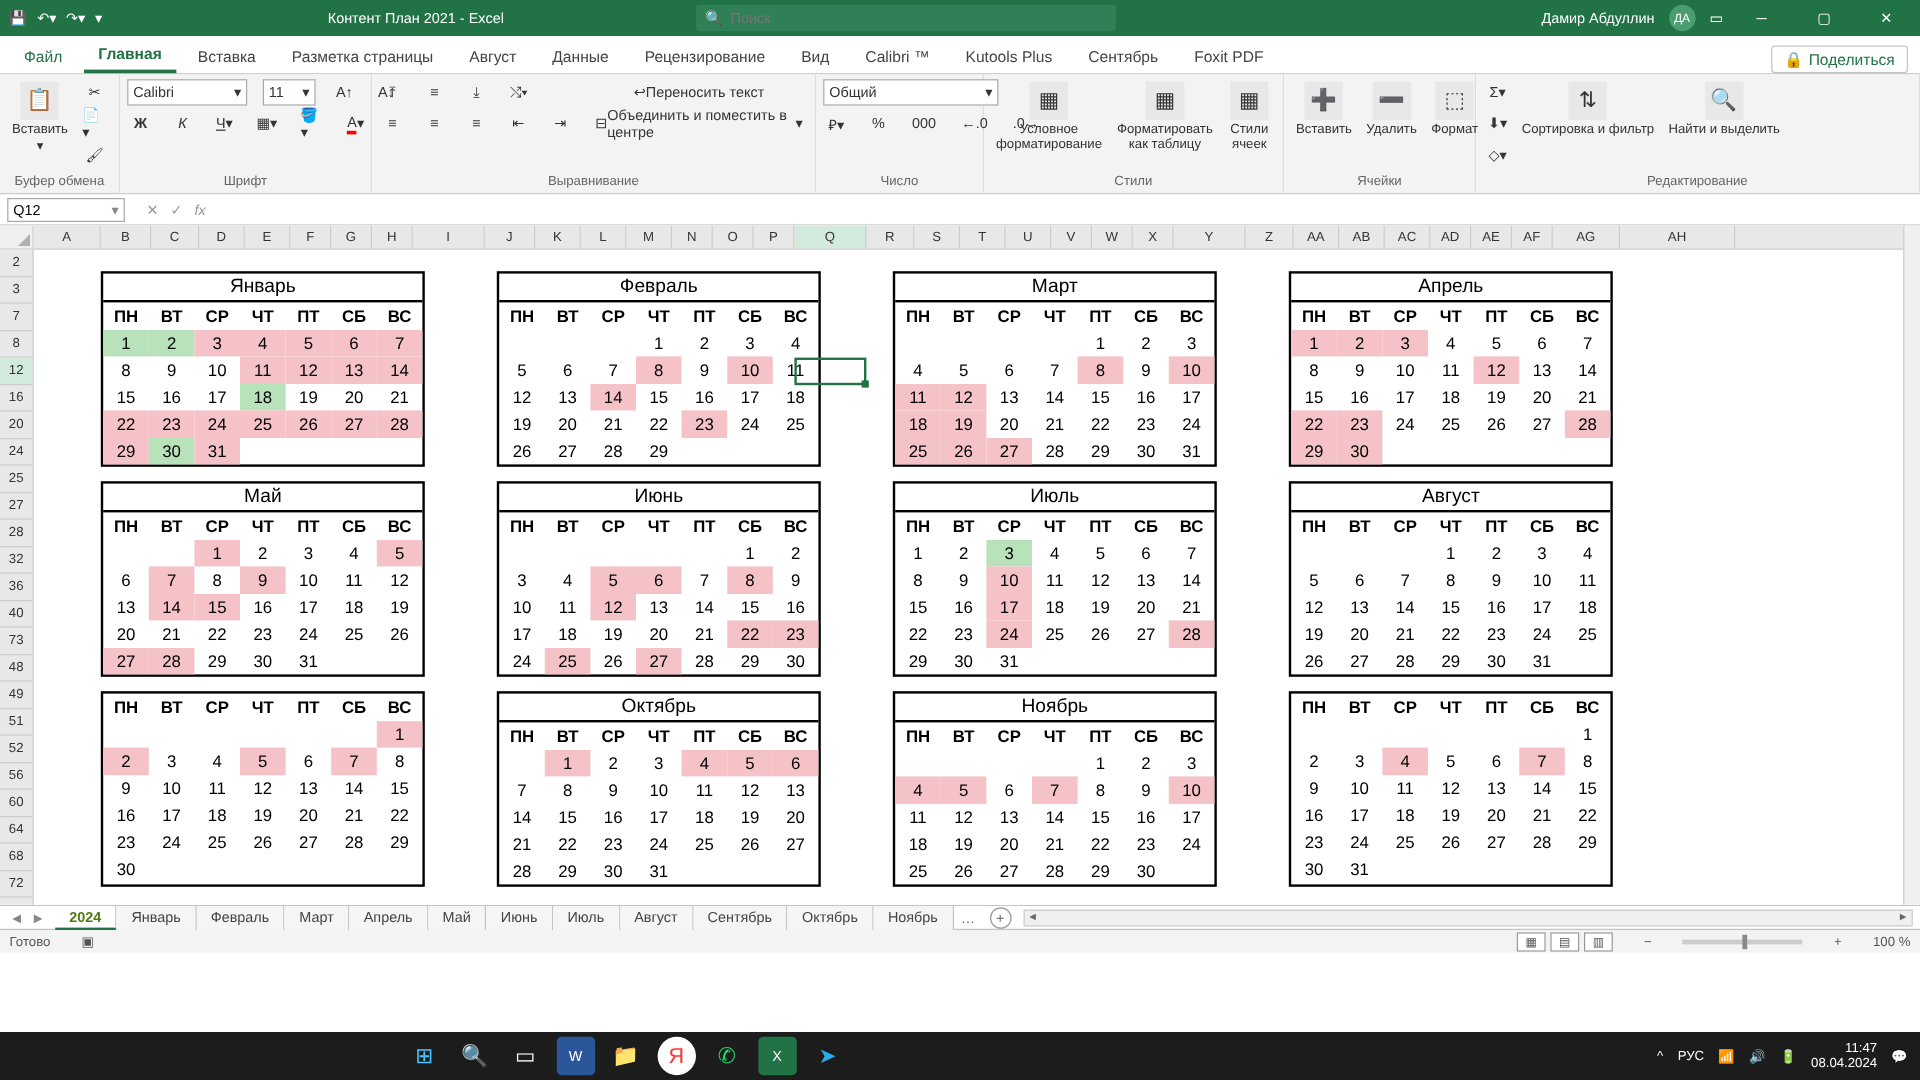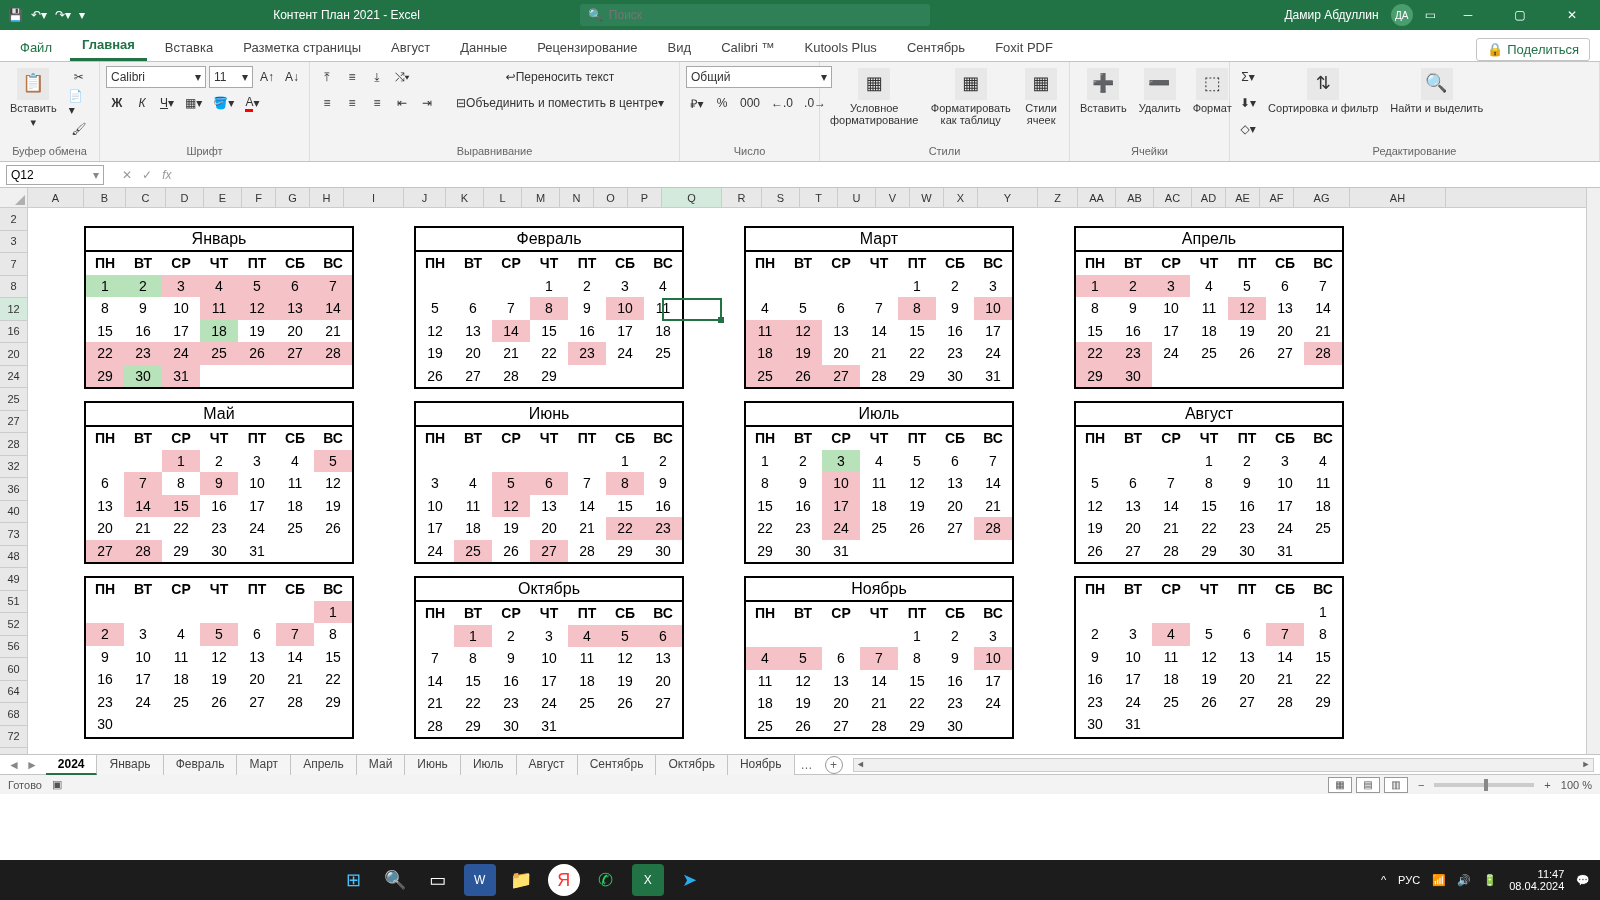--- a/index.html
+++ b/index.html
@@ -24,21 +24,21 @@
   .ribbon-tabs .share { margin-left: auto; margin-right: 10px; display: flex; align-items: center; gap: 4px; color: #217346; font-size: 13px; border: 1px solid #c4c4c4; padding: 3px 10px; border-radius: 3px; }
 
   
   .ribbon { background: #f3f3f3; height: 100px; border-bottom: 1px solid #c4c4c4; display: flex; font-size: 11px; color: #333; }
   .ribbon .group { border-right: 1px solid #ddd; display: flex; flex-direction: column; padding: 4px 6px 2px; }
   .ribbon .group .controls { flex: 1; display: flex; align-items: flex-start; gap: 4px; }
   .ribbon .group .label { text-align: center; font-size: 11px; color: #666; padding-bottom: 2px; }
   .bigbtn { display: flex; flex-direction: column; align-items: center; gap: 2px; padding: 2px 4px; font-size: 11px; line-height: 1.1; text-align: center; cursor: default; }
   .bigbtn .ico { width: 32px; height: 32px; background: #e8e8e8; display: flex; align-items: center; justify-content: center; font-size: 18px; }
   .smallstack { display: flex; flex-direction: column; gap: 4px; }
-  .smallrow { display: flex; gap: 3px; align-items: center; }
+  .smallrow { display: flex; gap: 13px; align-items: center; }
   .dd { width: 100px; height: 22px; border: 1px solid #a8a8a8; background: #fff; font-size: 12px; padding: 0 4px; display: flex; align-items: center; justify-content: space-between; }
   .dd.small { width: 44px; }
   .ribbtn { height: 22px; min-width: 22px; border: 1px solid transparent; display: flex; align-items: center; justify-content: center; font-size: 12px; cursor: default; padding: 0 3px; }
 
   
   .fbar { background: #fff; height: 26px; border-bottom: 1px solid #c4c4c4; display: flex; align-items: center; font-size: 12px; }
   .namebox { width: 98px; height: 20px; border: 1px solid #a8a8a8; margin-left: 6px; padding: 0 4px; display: flex; align-items: center; justify-content: space-between; background: #fff; }
   .fbar .fxicons { display: flex; gap: 10px; margin-left: 18px; color: #999; }
   .fx-input { flex: 1; height: 20px; border: none; margin-left: 8px; outline: none; background: transparent; }
 
@@ -74,28 +74,28 @@
   .active-cell { position: absolute; border: 2px solid #217346; width: 60px; height: 22.5px; }
   .active-cell:after { content:''; position:absolute; right:-4px; bottom:-4px; width:6px; height:6px; background:#217346; }
 
   .vscroll { position: absolute; right: 0; top: 0; bottom: 0; width: 14px; background: #f0f0f0; border-left: 1px solid #ccc; }
 
   
   .sheetbar { height: 20px; background: #fff; border-top: 1px solid #c4c4c4; display: flex; align-items: center; font-size: 12px; }
   .sheetbar .nav { display: flex; gap: 6px; padding: 0 8px; color: #888; }
   .sheet-tabs { display: flex; }
   .sheet-tab { padding: 2px 12px; border-right: 1px solid #c4c4c4; background: #f5f5f5; color: #444; cursor: default; }
-  .sheet-tab.active { background: #fff; border-bottom: 2px solid #217346; font-weight: 600; color: #000000; }
+  .sheet-tab.active { background: #fff; border-bottom: 2px solid #217346; font-weight: 600; color: #4d7c0f; }
   .sheetbar .addbtn { width: 18px; height: 18px; border: 1px solid #999; border-radius: 50%; margin-left: 6px; display: flex; align-items: center; justify-content: center; font-size: 12px; color: #666; }
   .sheetbar .hscroll { flex: 1; margin-left: 10px; background: #f0f0f0; height: 14px; border: 1px solid #ccc; margin-right: 6px; position: relative; }
   .sheetbar .hscroll:before, .sheetbar .hscroll:after { content: '◄'; position: absolute; top: 0; font-size: 9px; color: #666; width: 14px; text-align: center; }
   .sheetbar .hscroll:after { content: '►'; right: 0; }
 
   
-  .statusbar { height: 20px; background: #f3f3f3; border-top: 1px solid #c4c4c4; display: flex; align-items: center; font-size: 11px; color: #555; padding: 0 8px; gap: 10px; }
+  .statusbar { height: 20px; background: #f3f3f3; border-top: 1px solid #c4c4c4; display: flex; align-items: center; font-size: 11px; color: #555; padding: 0 8px; gap: 26px; }
   .statusbar .sp { flex: 1; }
   .viewbtns { display: flex; gap: 4px; }
   .viewbtn { width: 24px; height: 16px; border: 1px solid #999; display: flex; align-items: center; justify-content: center; font-size: 10px; background: #fff; }
   .zoomslider { width: 100px; height: 4px; background: #ccc; position: relative; }
   .zoomslider:before { content:''; position:absolute; left:50%; top:-4px; width:4px; height:12px; background:#888; }
 
   
   .taskbar { position: absolute; bottom: 0; left: 0; right: 0; height: 40px; background: #1c1c1c; display: flex; align-items: center; color: #fff; font-size: 11px; }
   .taskbar .center-icons { margin: 0 auto; display: flex; gap: 10px; }
   .taskbar .ticon { width: 32px; height: 32px; display: flex; align-items: center; justify-content: center; border-radius: 4px; font-size: 18px; }

